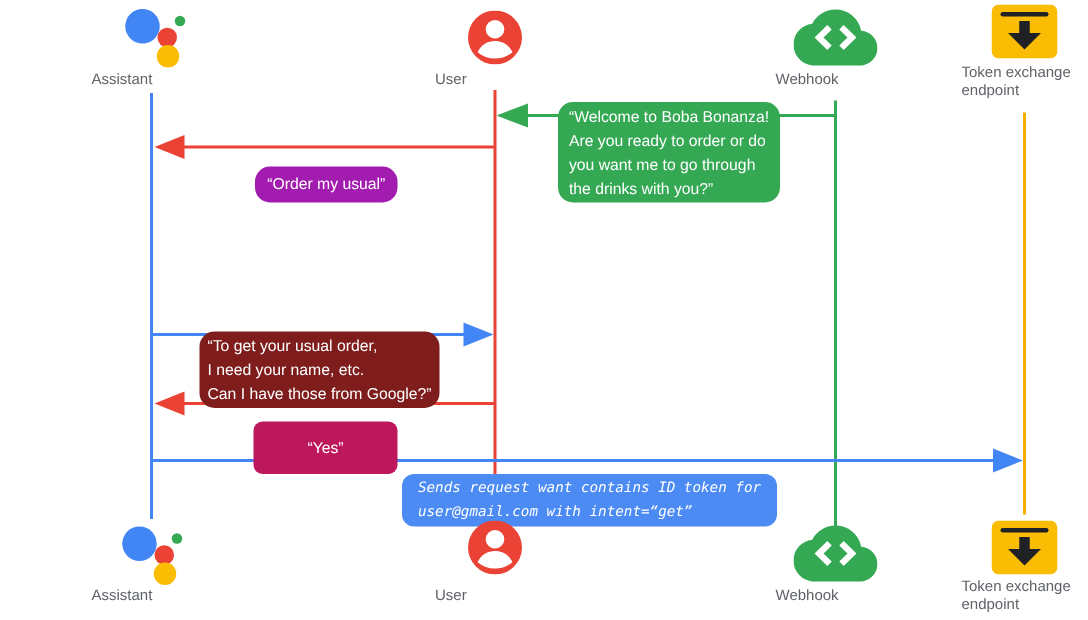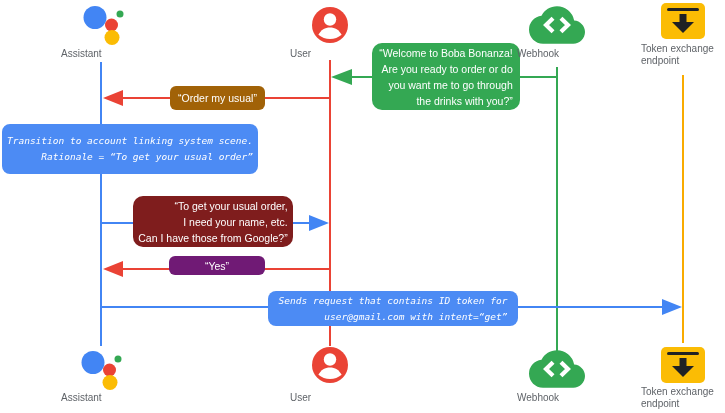--- a/index.html
+++ b/index.html
@@ -4,23 +4,23 @@
 <style>
   html,body { margin:0; padding:0; background:#ffffff; }
   .canvas {
     position:relative; width:725px; height:413px; background:#ffffff;
     font-family:"Liberation Sans", sans-serif; overflow:hidden;
   }
   .lifeline { position:absolute; width:2px; z-index:1; }
   .hline    { position:absolute; height:2px; z-index:2; }
   .ahead    { position:absolute; width:0; height:0; z-index:2; }
   .msg {
-    position:absolute; z-index:3; color:#ffffff; text-align:right;
+    position:absolute; z-index:3; color:#ffffff; text-align:left;
     display:flex; align-items:center; justify-content:center;
-    white-space:pre-line; box-sizing:border-box;
+    white-space:pre-line; box-sizing:border-box;margin-top:25px;
   }
   .sans-msg { font-size:10.5px; line-height:16px; border-radius:10px; }
   .pill     { font-size:10.5px; border-radius:6px; }
   .mono-msg {
     font-family:"DejaVu Sans Mono", monospace; font-style:italic;
     font-size:9.5px; line-height:16px; border-radius:8px;
   }
   .actor-label {
     position:absolute; z-index:3; color:#5F6368; font-size:10px; line-height:11.5px;
     white-space:pre-line;
@@ -50,32 +50,30 @@
   <div class="ahead" style="left:103px; top:261px; border-top:8px solid transparent; border-bottom:8px solid transparent; border-right:20px solid #EA4335;"></div>
 
   <div class="hline" style="left:102px; top:306px; width:562px; background:#4285F4;"></div>
   <div class="ahead" style="left:662px; top:299px; border-top:8px solid transparent; border-bottom:8px solid transparent; border-left:20px solid #4285F4;"></div>
 
   <div class="msg sans-msg" style="left:372px; top:43px; width:148px; height:67px; background:#34A853;">“Welcome to Boba Bonanza!
 Are you ready to order or do
 you want me to go through
 the drinks with you?”</div>
 
-  <div class="msg pill" style="left:170px; top:86px; width:95px; height:24px; background:#a16207;">“Order my usual”</div>
+  <div class="msg pill" style="left:170px; top:86px; width:95px; height:24px; background:#a21caf;border-radius:10px;">“Order my usual”</div>
 
-  <div class="msg mono-msg" style="left:2px; top:124px; width:256px; height:50px; background:#4C8BF4;">Transition to account linking system scene.
-Rationale = “To get your usual order”</div>
 
   <div class="msg sans-msg" style="left:133px; top:196px; width:160px; height:51px; background:#7f1d1d;">“To get your usual order,
 I need your name, etc.
 Can I have those from Google?”</div>
 
-  <div class="msg pill" style="left:169px; top:256px; width:96px; height:19px; background:#701a75;">“Yes”</div>
+  <div class="msg pill" style="left:169px; top:256px; width:96px; height:35px; background:#be185d;">“Yes”</div>
 
-  <div class="msg mono-msg" style="left:268px; top:291px; width:250px; height:35px; background:#4C8BF4;">Sends request that contains ID token for
+  <div class="msg mono-msg" style="left:268px; top:291px; width:250px; height:35px; background:#4C8BF4;">Sends request want contains ID token for
 user@gmail.com with intent=“get”</div>
 
   <div class="icon-wrap" style="left:77px; top:2px;">
     <svg width="48" height="46" viewBox="0 0 48 46">
       <circle cx="18" cy="15.5" r="11.5" fill="#4285F4"></circle>
       <circle cx="43" cy="12" r="3.5" fill="#34A853"></circle>
       <circle cx="34.5" cy="23" r="6.5" fill="#EA4335"></circle>
       <circle cx="35" cy="35.5" r="7.5" fill="#FBBC04"></circle>
     </svg>
   </div>

